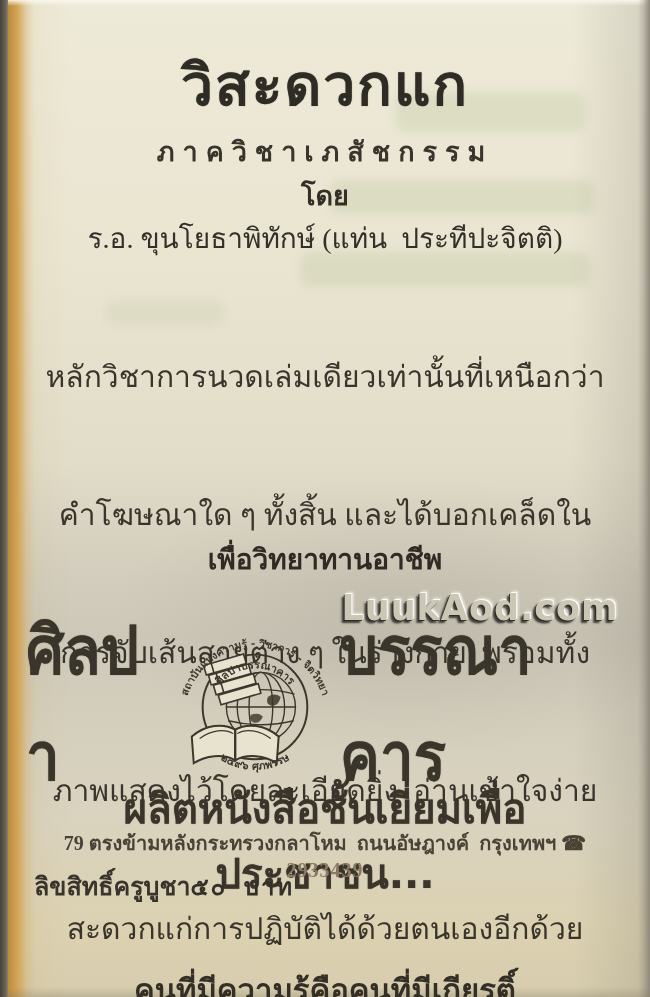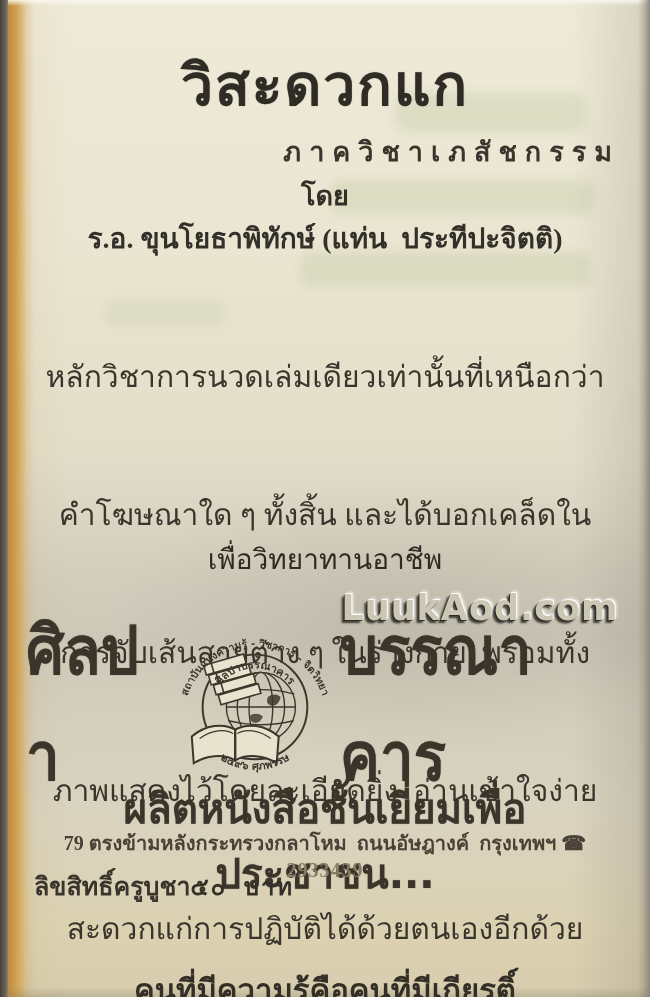--- a/index.html
+++ b/index.html
@@ -29,26 +29,26 @@
   .ghost{position:absolute;border-radius:10px;background:rgba(140,165,115,0.16);filter:blur(5px);}
   .g1{left:395px;top:92px;width:190px;height:40px;}
   .g2{left:330px;top:180px;width:265px;height:34px;}
   .g3{left:300px;top:252px;width:290px;height:34px;}
   .g4{left:105px;top:300px;width:120px;height:26px;background:rgba(140,165,115,0.10);}
 
   .abs{position:absolute;left:30px;right:30px;text-align:center;}
   .title{top:40px;font-size:57px;font-weight:800;letter-spacing:2px;
     font-family:"DejaVu Sans","Liberation Sans",sans-serif;color:#2f2c26;
     text-shadow:0 0 1px rgba(47,44,38,0.6);}
-  .subtitle{top:130px;font-size:27px;font-weight:600;letter-spacing:8px;color:#3a352c;text-align:right;}
+  .subtitle{top:130px;font-size:27px;font-weight:600;letter-spacing:8px;color:#3a352c;}
   .byline{top:174px;font-size:27px;font-weight:800;color:#332f27;
     font-family:"DejaVu Sans","Liberation Sans",sans-serif;}
-  .author{top:216px;font-size:28px;font-weight:700;color:#33302a;white-space:pre-wrap;}
+  .author{top:216px;font-size:28px;font-weight:400;color:#33302a;white-space:pre-wrap;}
   .blurb{top:262px;font-size:30px;line-height:46px;color:#3a352c;white-space:pre-wrap;}
-  .purpose{top:537px;font-size:28px;font-weight:400;color:#2f2b24;
+  .purpose{top:537px;font-size:28px;font-weight:700;color:#2f2b24;
     font-family:"DejaVu Sans","Liberation Sans",sans-serif;}
 
   .watermark{position:absolute;left:335px;top:588px;width:290px;text-align:center;
     font-family:"DejaVu Sans","Liberation Sans",sans-serif;
     font-size:35px;font-weight:800;letter-spacing:1px;color:#ccc6b4;
     text-shadow:-3px 3px 2px rgba(42,41,37,0.85),-1px 1px 0 rgba(42,41,37,0.9),
                  1px -1px 0 rgba(255,255,255,0.9),2px -2px 3px rgba(255,255,255,0.65);}
 
   .logo-row{position:absolute;left:26px;right:26px;top:622px;height:162px;
     display:flex;align-items:center;justify-content:center;gap:8px;}

